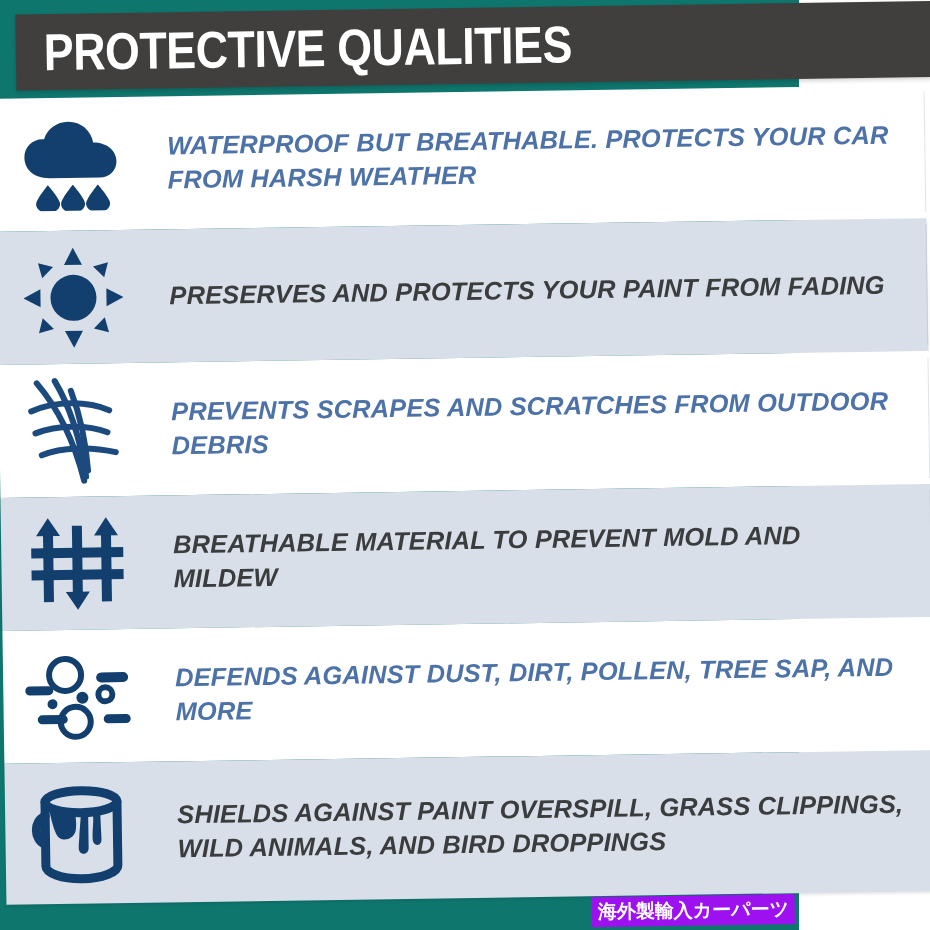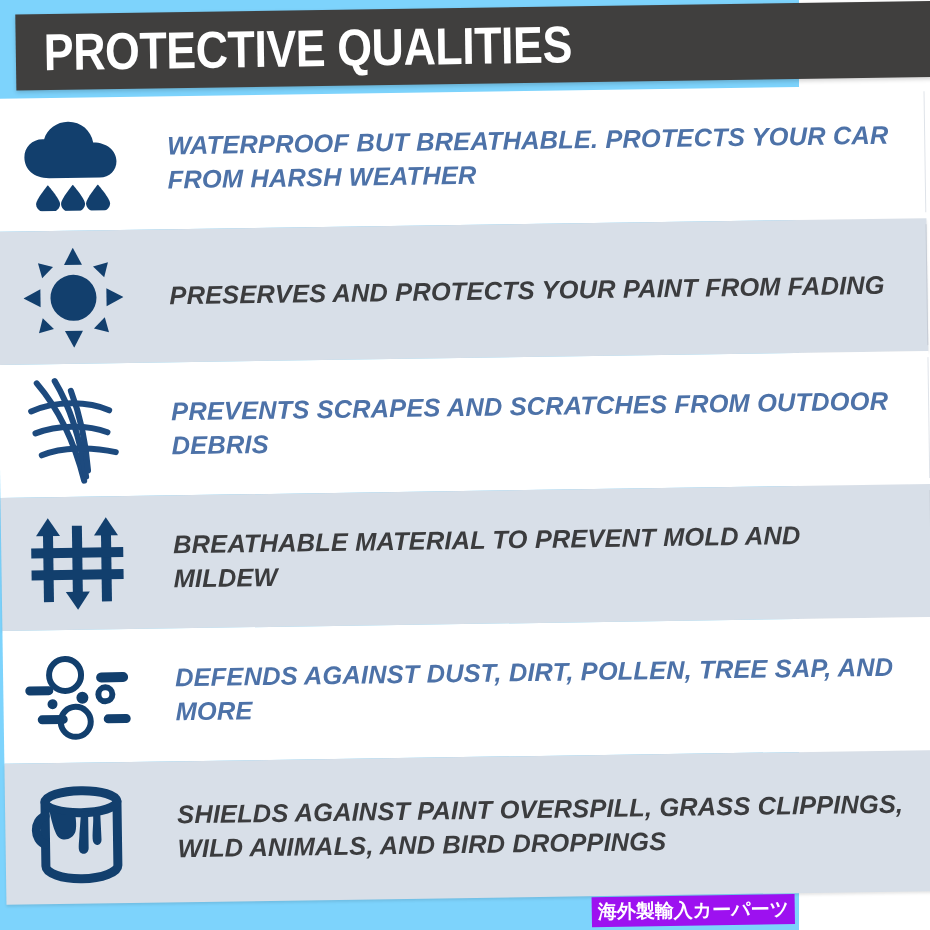--- a/index.html
+++ b/index.html
@@ -14,21 +14,21 @@
     font-family: "Liberation Sans", sans-serif;
     position: relative;
   }
 
   #infographic {
     position: absolute;
     left: 0;
     top: 0;
     width: 799px;
     height: 930px;
-    background: #7dd3fc;
+    background: #0f766e;
   }
 
   
   .tilt {
     position: absolute;
     left: 0;
     top: 0;
     width: 930px;
     height: 930px;
     transform: rotate(-0.85deg);

